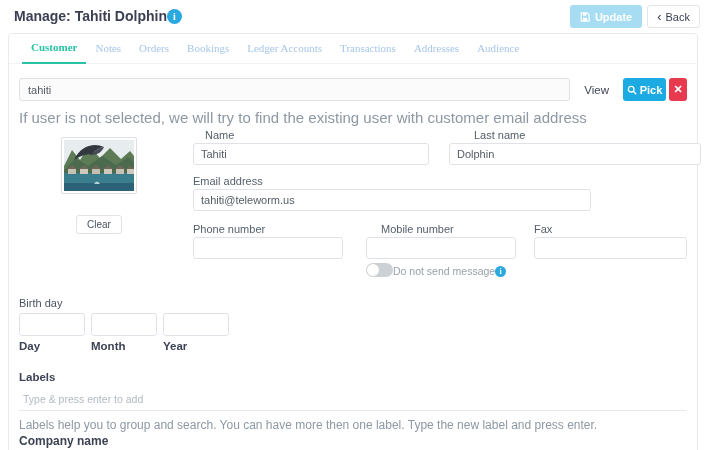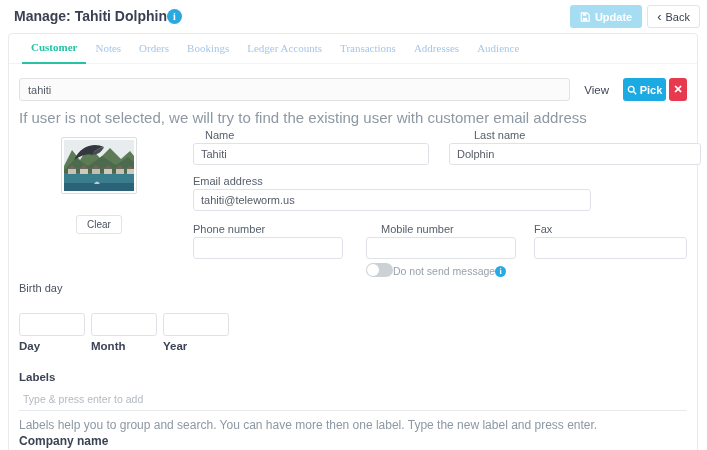--- a/index.html
+++ b/index.html
@@ -62,21 +62,21 @@
 
   
   .toggle-row { position:absolute; left:357px; top:229px; display:flex; align-items:flex-end; }
   .toggle { width:27px; height:14px; background:#ccd1d6; border-radius:7px; position:relative;
     cursor:pointer; }
   .toggle .knob { position:absolute; left:1px; top:1px; width:12px; height:12px; background:#fff;
     border-radius:50%; }
   .toggle-label { font-size:10.5px; color:#97a1ab; }
 
   
-  .bd-title { position:absolute; left:10px; top:248px; font-size:11px; color:#4a5160; }
+  .bd-title { position:absolute; left:10px; top:263px; font-size:11px; color:#4a5160; }
   .bd-inp { width:66px; height:23px; }
   .dmy { position:absolute; top:306px; font-size:11.5px; font-weight:700; color:#3c4354; }
 
   
   .labels-title { position:absolute; left:10px; top:337px; font-size:11.5px; font-weight:600;
     color:#3c4354; }
   .labels-input { position:absolute; left:10px; top:353px; width:668px; height:24px; border:none;
     border-bottom:1px solid #e8e9ec; font-size:10.5px; color:#555b66; padding:0 4px;
     font-family:inherit; background:transparent; }
   .labels-input::placeholder { color:#b3bac2; }

